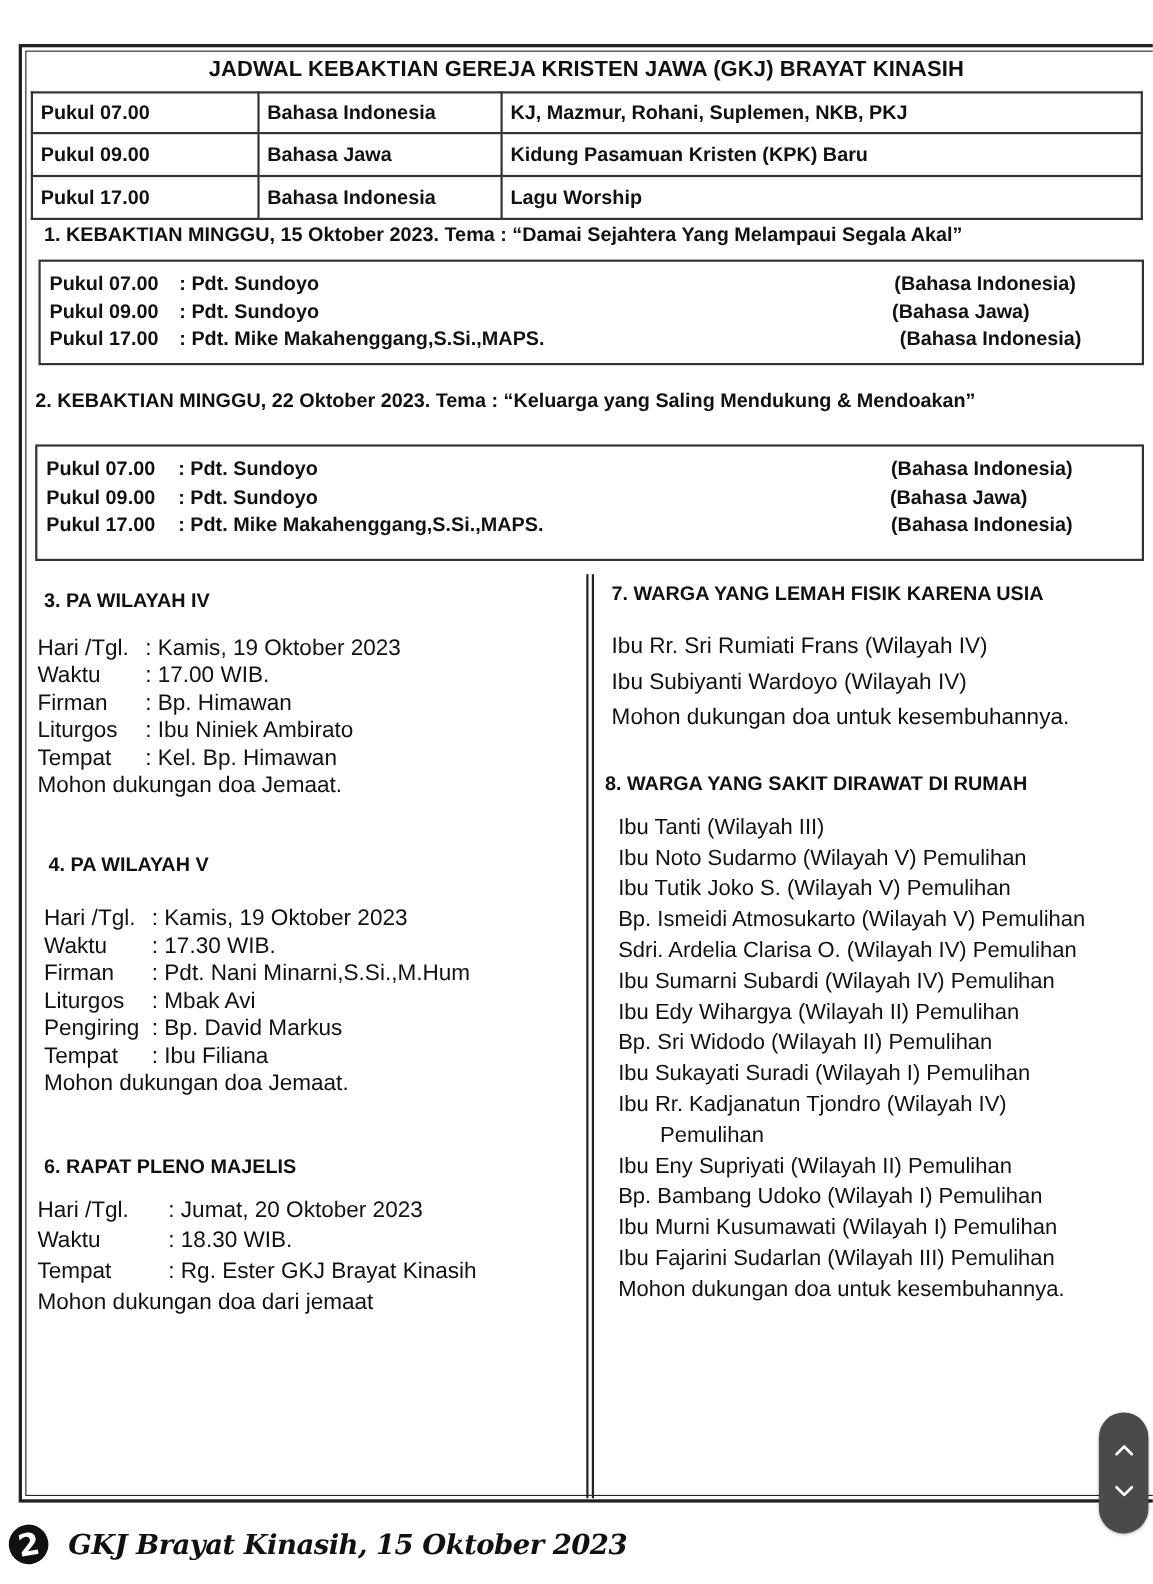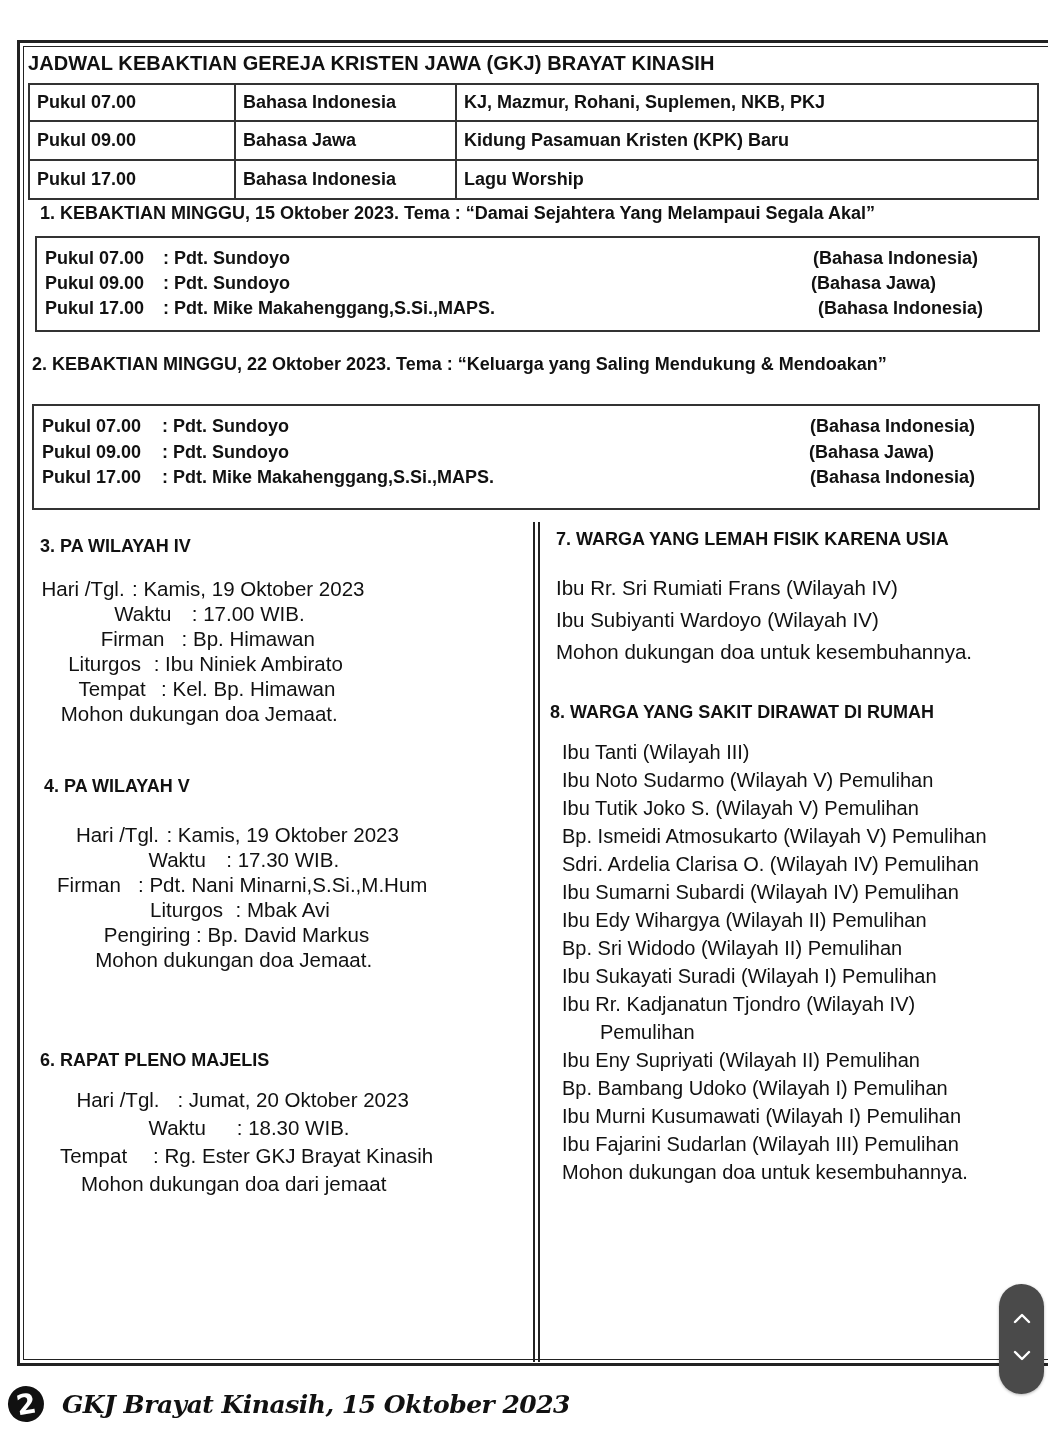--- a/index.html
+++ b/index.html
@@ -9,21 +9,21 @@
     }
     .frame-outer {
       position: absolute; left: 17px; top: 40px; width: 1060px; height: 1326px;
       border: 3px solid #222; box-sizing: border-box;
     }
     .frame-inner {
       position: absolute; left: 23px; top: 46px; width: 1050px; height: 1314px;
       border: 1.5px solid #222; box-sizing: border-box;
     }
     .title {
-      position: absolute; left: 28px; top: 52px; width: 1010px; text-align: left;
+      position: absolute; left: 28px; top: 52px; width: 1010px; text-align: center;
       font-weight: bold; font-size: 20px; letter-spacing: 0.1px;
     }
     table.sched {
       position: absolute; left: 28px; top: 83px; width: 1011px;
       border-collapse: collapse; font-size: 18px; font-weight: bold;
     }
     table.sched td {
       border: 2px solid #333; padding: 0 7px; height: 35px; vertical-align: middle;
     }
     table.sched td.c1 { width: 190px; }
@@ -38,21 +38,21 @@
     .box .row { position: absolute; left: 8px; right: 8px; height: 25px; }
     .box .row .t { position: absolute; left: 0; }
     .box .row .sep { position: absolute; }
     .box .row .lang { position: absolute; }
     .col-div {
       position: absolute; top: 522px; height: 840px; width: 3px;
       border-left: 2px solid #222; border-right: 2px solid #222;
     }
     .sub-head { position: absolute; font-weight: bold; font-size: 18px; text-align: center; }
     .kv { position: absolute; font-size: 20.5px; line-height: 25px; }
-    .kv .line { white-space: nowrap; height: 25px; text-align: center; }
+    .kv .line { white-space: nowrap; height: 25px; }
     .kv .k { display: inline-block; }
     .list { position: absolute; font-size: 20px; }
     .list .line { white-space: nowrap; height: 28px; line-height: 28px; }
     .list .line.indent { padding-left: 38px; }
     .footer {
       position: absolute; left: 8px; top: 1384px; height: 40px; display: flex; align-items: center;
     }
     .page-num {
       width: 36px; height: 36px; border-radius: 50%; background: #111; color: #fff;
       font-weight: bold; font-size: 28px; display: flex; align-items: center; justify-content: center;
@@ -150,20 +150,21 @@
   <div class="line">Mohon dukungan doa Jemaat.</div>
 </div>
 
 <div class="sub-head" style="left:44px; top:776px;">4. PA WILAYAH V</div>
 <div class="kv" style="left:40px; top:822px;">
   <div class="line"><span class="k" style="width:98px">Hari /Tgl.</span><span>: Kamis, 19 Oktober 2023</span></div>
   <div class="line"><span class="k" style="width:98px">Waktu</span><span>: 17.30 WIB.</span></div>
   <div class="line"><span class="k" style="width:98px">Firman</span><span>: Pdt. Nani Minarni,S.Si.,M.Hum</span></div>
   <div class="line"><span class="k" style="width:98px">Liturgos</span><span>: Mbak Avi</span></div>
   <div class="line"><span class="k" style="width:98px">Pengiring</span><span>: Bp. David Markus</span></div>
+  <div class="line"><span class="k" style="width:98px">Tempat</span><span>: Ibu Filiana</span></div>
   <div class="line">Mohon dukungan doa Jemaat.</div>
 </div>
 
 <div class="sub-head" style="left:40px; top:1050px;">6. RAPAT PLENO MAJELIS</div>
 <div class="kv" style="left:34px; top:1086px; line-height:28px;">
   <div class="line" style="height:28px"><span class="k" style="width:119px">Hari /Tgl.</span><span>: Jumat,  20 Oktober 2023</span></div>
   <div class="line" style="height:28px"><span class="k" style="width:119px">Waktu</span><span>: 18.30 WIB.</span></div>
   <div class="line" style="height:28px"><span class="k" style="width:119px">Tempat</span><span>: Rg. Ester GKJ Brayat Kinasih</span></div>
   <div class="line" style="height:28px">Mohon dukungan doa dari jemaat</div>
 </div>

